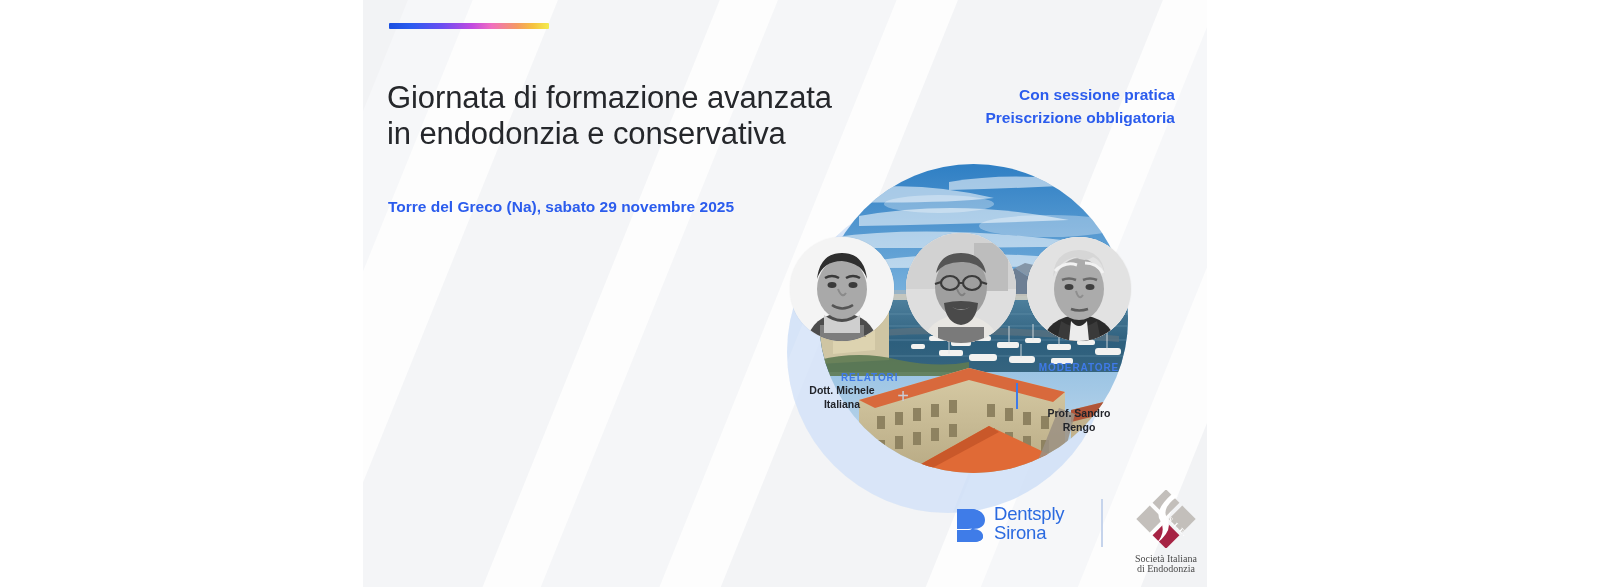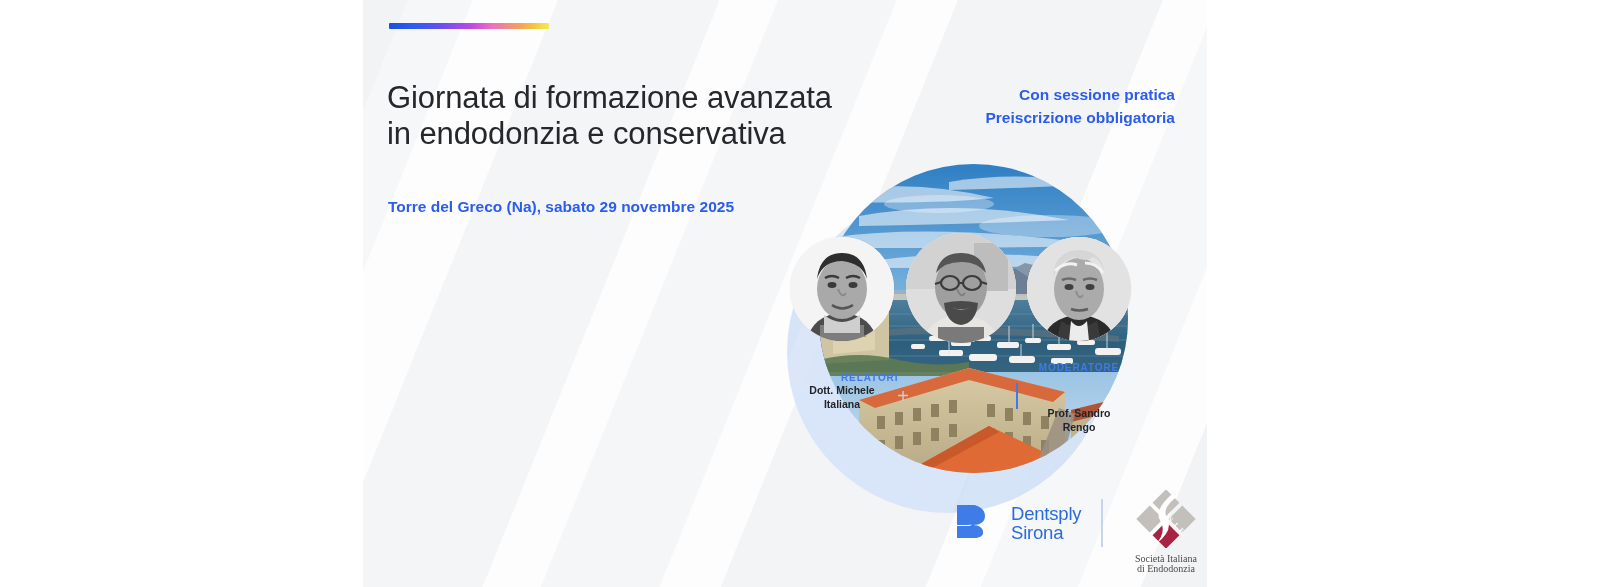--- a/index.html
+++ b/index.html
@@ -257,22 +257,22 @@
     left: 592px;   
     top: 495px;
     width: 250px;
     height: 80px;
   }
   .ds-logo {
     position: absolute;
     left: 0;
     top: 9px;
     display: flex;
-    align-items: flex-start;
-    gap: 26px;
+    align-items: flex-end;
+    gap: 9px;
   }
   .ds-mark { width: 30px; height: 34px; }
   .ds-word {
     font-size: 18.5px;
     font-weight: 400;
     line-height: 19px;
     color: #2b6ae0;
     letter-spacing: -.2px;
   }
   .logo-divider {

